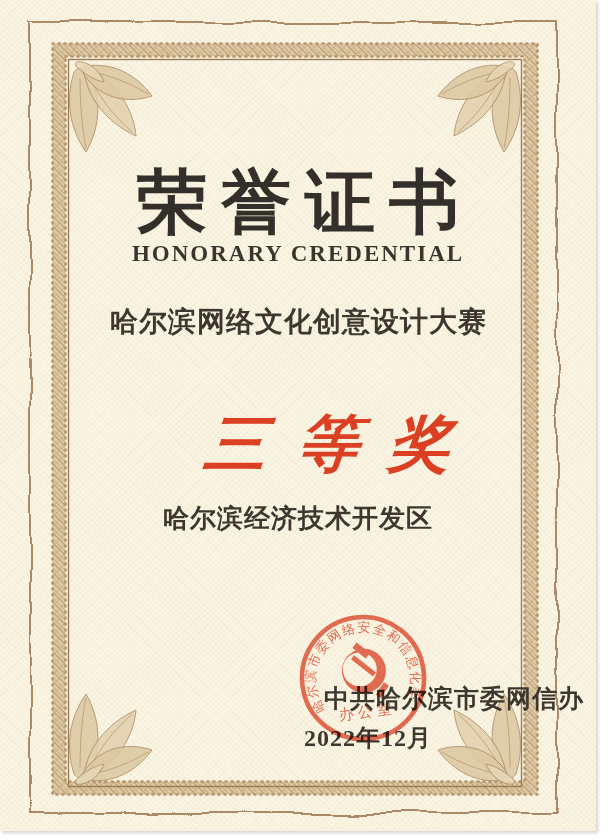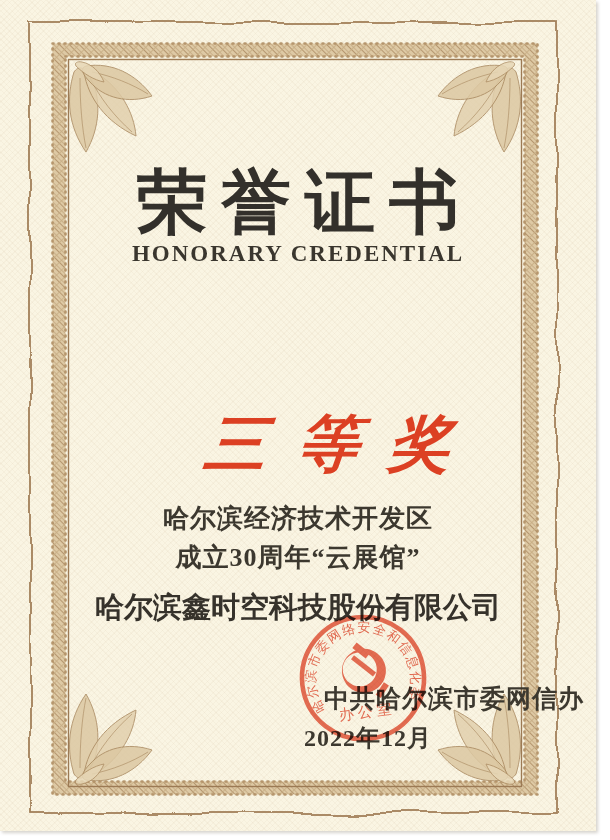--- a/index.html
+++ b/index.html
@@ -73,24 +73,23 @@
     <rect x="68.5" y="59.5" width="453" height="727" fill="none" stroke="#9c7a54" stroke-width="1.4"></rect>
 
     <use href="#leafC"></use>
     <use href="#leafC" transform="translate(590,0) scale(-1,1)"></use>
     <use href="#leafC" transform="translate(0,846) scale(1,-1)"></use>
     <use href="#leafC" transform="translate(590,846) scale(-1,-1)"></use>
   </svg>
 
   <div class="line subtitle">HONORARY CREDENTIAL</div>
   <div class="line title">荣誉证书</div>
+  <div class="line competition">哈尔滨网络文化创意设计大赛</div>
   <div class="line award">三等奖</div>
   <div class="line desc1">哈尔滨经济技术开发区</div>
-  <div class="line desc2">成立30周年“云展馆”</div>
-  <div class="line recipient">哈尔滨鑫时空科技股份有限公司</div>
   <div class="signblock issuer">中共哈尔滨市委网信办</div>
   <div class="signblock date">2022年12月</div>
 
   <svg class="sealer" width="610" height="840" viewBox="0 0 610 840" style="mix-blend-mode:multiply;">
     <g transform="rotate(-7 363 678)" opacity="0.82">
       <circle cx="363" cy="678" r="61" fill="none" stroke="#e35138" stroke-width="4.6"></circle>
       <g fill="#e35138" transform="translate(365,671)">
         <path fill-rule="evenodd" d="M0,-22 A22,22 0 1,1 -0.01,-22.0001 Z M-4,-19 A17,17 0 1,1 -4.01,-19.0001 Z"></path>
         <rect x="13" y="14" width="6" height="15" transform="rotate(40 16 21)"></rect>
         <rect x="-9" y="-24" width="17" height="7" transform="rotate(45 -0.5 -20.5)"></rect>

